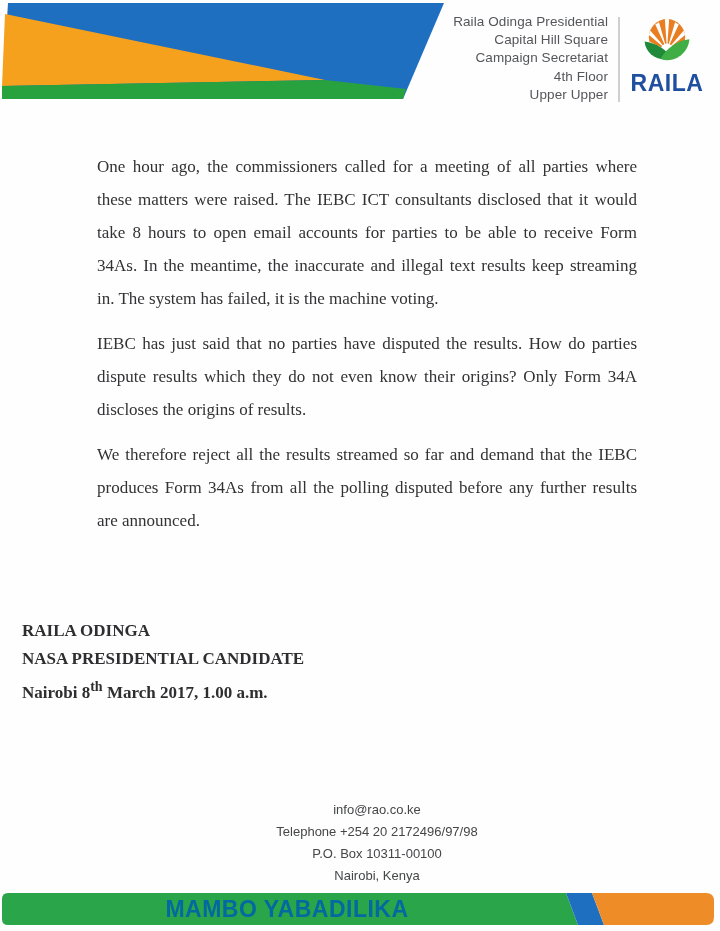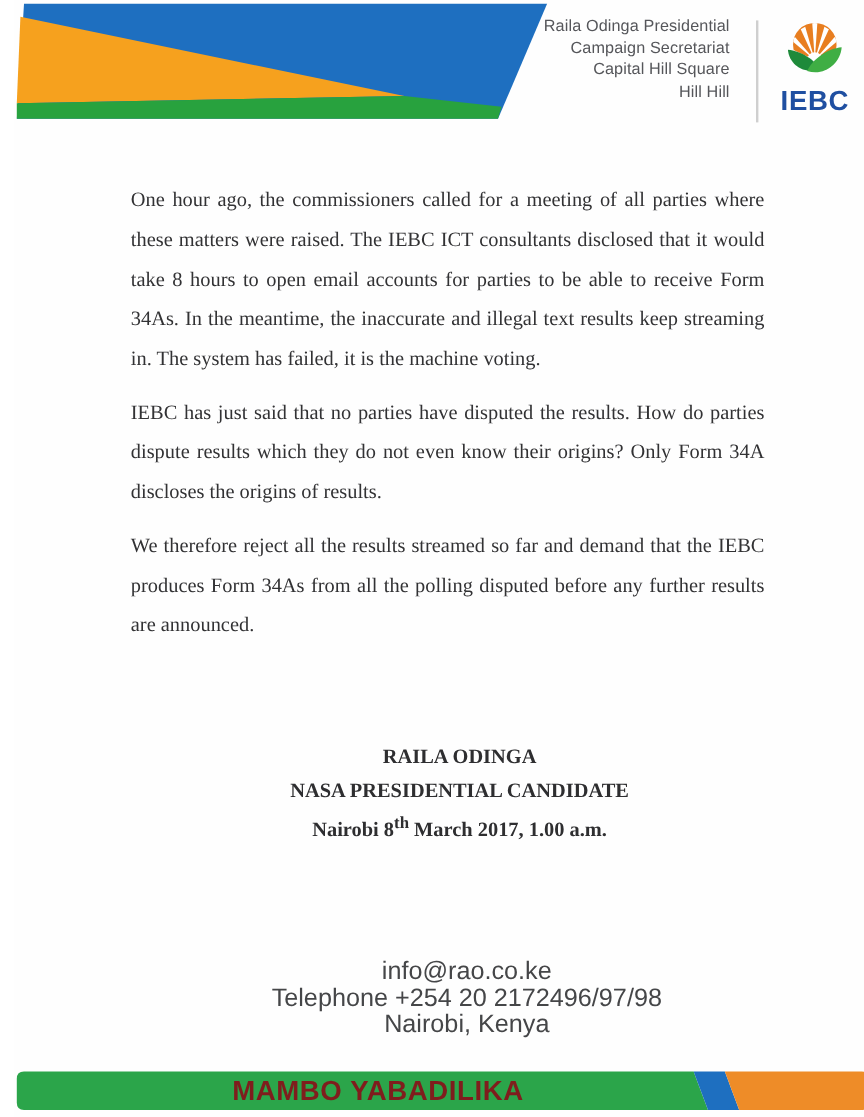--- a/index.html
+++ b/index.html
@@ -3,21 +3,21 @@
 <meta charset="utf-8">
 <style>
   * { margin: 0; padding: 0; box-sizing: border-box; }
   html, body { background: #ffffff; }
   body {
     width: 720px; height: 931px;
     position: relative;
     overflow: hidden;
     font-family: "Liberation Sans", sans-serif;
   }
-  .page { position: absolute; inset: 0; background: #fefefe; margin-left: 12px; }
+  .page { position: absolute; inset: 0; background: #fefefe; }
 
   
   .top-banner { position: absolute; top: 3px; left: 0; width: 450px; height: 97px; }
 
   
   .address-block {
     position: absolute; top: 13px; right: 112px;
     text-align: right;
     font-size: 13.5px; line-height: 18.2px;
     color: #55565a;
@@ -46,63 +46,64 @@
     font-size: 17px; line-height: 33px;
     color: #323234;
     text-align: justify;
   }
   .letter-body p { margin-bottom: 12px; }
 
   
   .signature-block {
     position: absolute; top: 617px; left: 0; width: 720px;
     padding-left: 22px;
-    text-align: center;
+    text-align: left;
     font-family: "Liberation Serif", serif;
     font-weight: bold;
     font-size: 17px; line-height: 28px;
     color: #2e2e30;
   }
   .signature-block sup { font-size: 14px; }
 
   
   .contact-block {
     position: absolute; top: 799px; left: 0; width: 720px;
     padding-left: 34px;
     text-align: center;
-    font-size: 21px; line-height: 22px;
+    font-size: 13px; line-height: 22px;
     color: #454648;
   }
 
   
   .bottom-bar { position: absolute; top: 892px; left: 0; width: 720px; height: 34px; }
   .bottom-bar svg { position: absolute; inset: 0; }
   .bottom-bar-text {
-    position: absolute; top: 4px; left: 18px; width: 570px;
+    position: absolute; top: 4px; left: 2px; width: 570px;
     text-align: center;
     font-size: 23px; font-weight: bold; letter-spacing: 0.5px;
-    color: #7f1d1d;
+    color: #0369a1;
   }
 </style>
 </head>
 <body>
 
 <div class="page">
 
   <svg class="top-banner" viewBox="0 0 450 97" preserveAspectRatio="none">
     <polygon points="8,0 444,0 403,96 2,96" fill="#1e6fc0"></polygon>
     <polygon points="5,11 325,77 2,83" fill="#f6a11e"></polygon>
     <polygon points="2,83 325,77 406,86 403,96 2,96" fill="#28a23e"></polygon>
   </svg>
 
   <div class="address-block">
     <div>Raila Odinga Presidential</div>
+    <div>Capital Hill Square</div>
     <div>Campaign Secretariat</div>
-    <div>Capital Hill Square</div>
-    <div>Hill Hill</div>
+    <div>4th Floor</div>
+    <div>Upper Upper</div>
   </div>
 
   <div class="header-divider"></div>
 
   <div class="logo-block">
     <svg class="logo-icon" viewBox="0 0 100 90">
       <defs>
         <clipPath id="sunClip">
             <circle cx="50" cy="36" r="34"></circle>
           </clipPath>
@@ -114,38 +115,39 @@
         <polygon points="50,60 28,12 35,8"></polygon>
         <polygon points="50,60 46,2 54,2"></polygon>
         <polygon points="50,60 65,8 72,12"></polygon>
         <polygon points="50,60 81,24 86,30"></polygon>
         <polygon points="50,60 88,42 88,50"></polygon>
         <path d="M38 60 A12 12 0 0 1 62 60 L62 70 L38 70 Z"></path>
       </g>
       <path d="M8 44 C10 66 30 82 58 76 C52 60 28 46 8 44 Z" fill="#1e8a3a"></path>
       <path d="M92 40 C90 66 64 86 38 77 C47 58 70 42 92 40 Z" fill="#3fae44"></path>
     </svg>
-    <div class="logo-wordmark">IEBC</div>
+    <div class="logo-wordmark">RAILA</div>
   </div>
 
   <main class="letter-body">
     <p>One hour ago, the commissioners called for a meeting of all parties where these matters were raised. The IEBC ICT consultants disclosed that it would take 8 hours to open email accounts for parties to be able to receive Form 34As. In the meantime, the inaccurate and illegal text results keep streaming in. The system has failed, it is the machine voting.</p>
     <p>IEBC has just said that no parties have disputed the results. How do parties dispute results which they do not even know their origins? Only Form 34A discloses the origins of results.</p>
     <p>We therefore reject all the results streamed so far and demand that the IEBC produces Form 34As from all the polling disputed before any further results are announced.</p>
   </main>
 
   <section class="signature-block">
     <div>RAILA ODINGA</div>
     <div>NASA PRESIDENTIAL CANDIDATE</div>
     <div><span>Nairobi 8</span><sup>th</sup><span> March 2017, 1.00 a.m.</span></div>
   </section>
 
   <section class="contact-block">
     <div>info@rao.co.ke</div>
     <div>Telephone +254 20 2172496/97/98</div>
+    <div>P.O. Box 10311-00100</div>
     <div>Nairobi, Kenya</div>
   </section>
 
   <footer class="bottom-bar">
     <svg viewBox="0 0 720 34" preserveAspectRatio="none">
       <path d="M8 1 H566 L578 33 H8 Q2 33 2 27 V7 Q2 1 8 1 Z" fill="#2ba54a"></path>
       <path d="M566 1 H592 L604 33 H578 Z" fill="#1e6fc0"></path>
       <path d="M592 1 H706 Q714 1 714 9 V25 Q714 33 706 33 H604 Z" fill="#ee8c28"></path>
     </svg>
     <div class="bottom-bar-text">MAMBO YABADILIKA</div>

